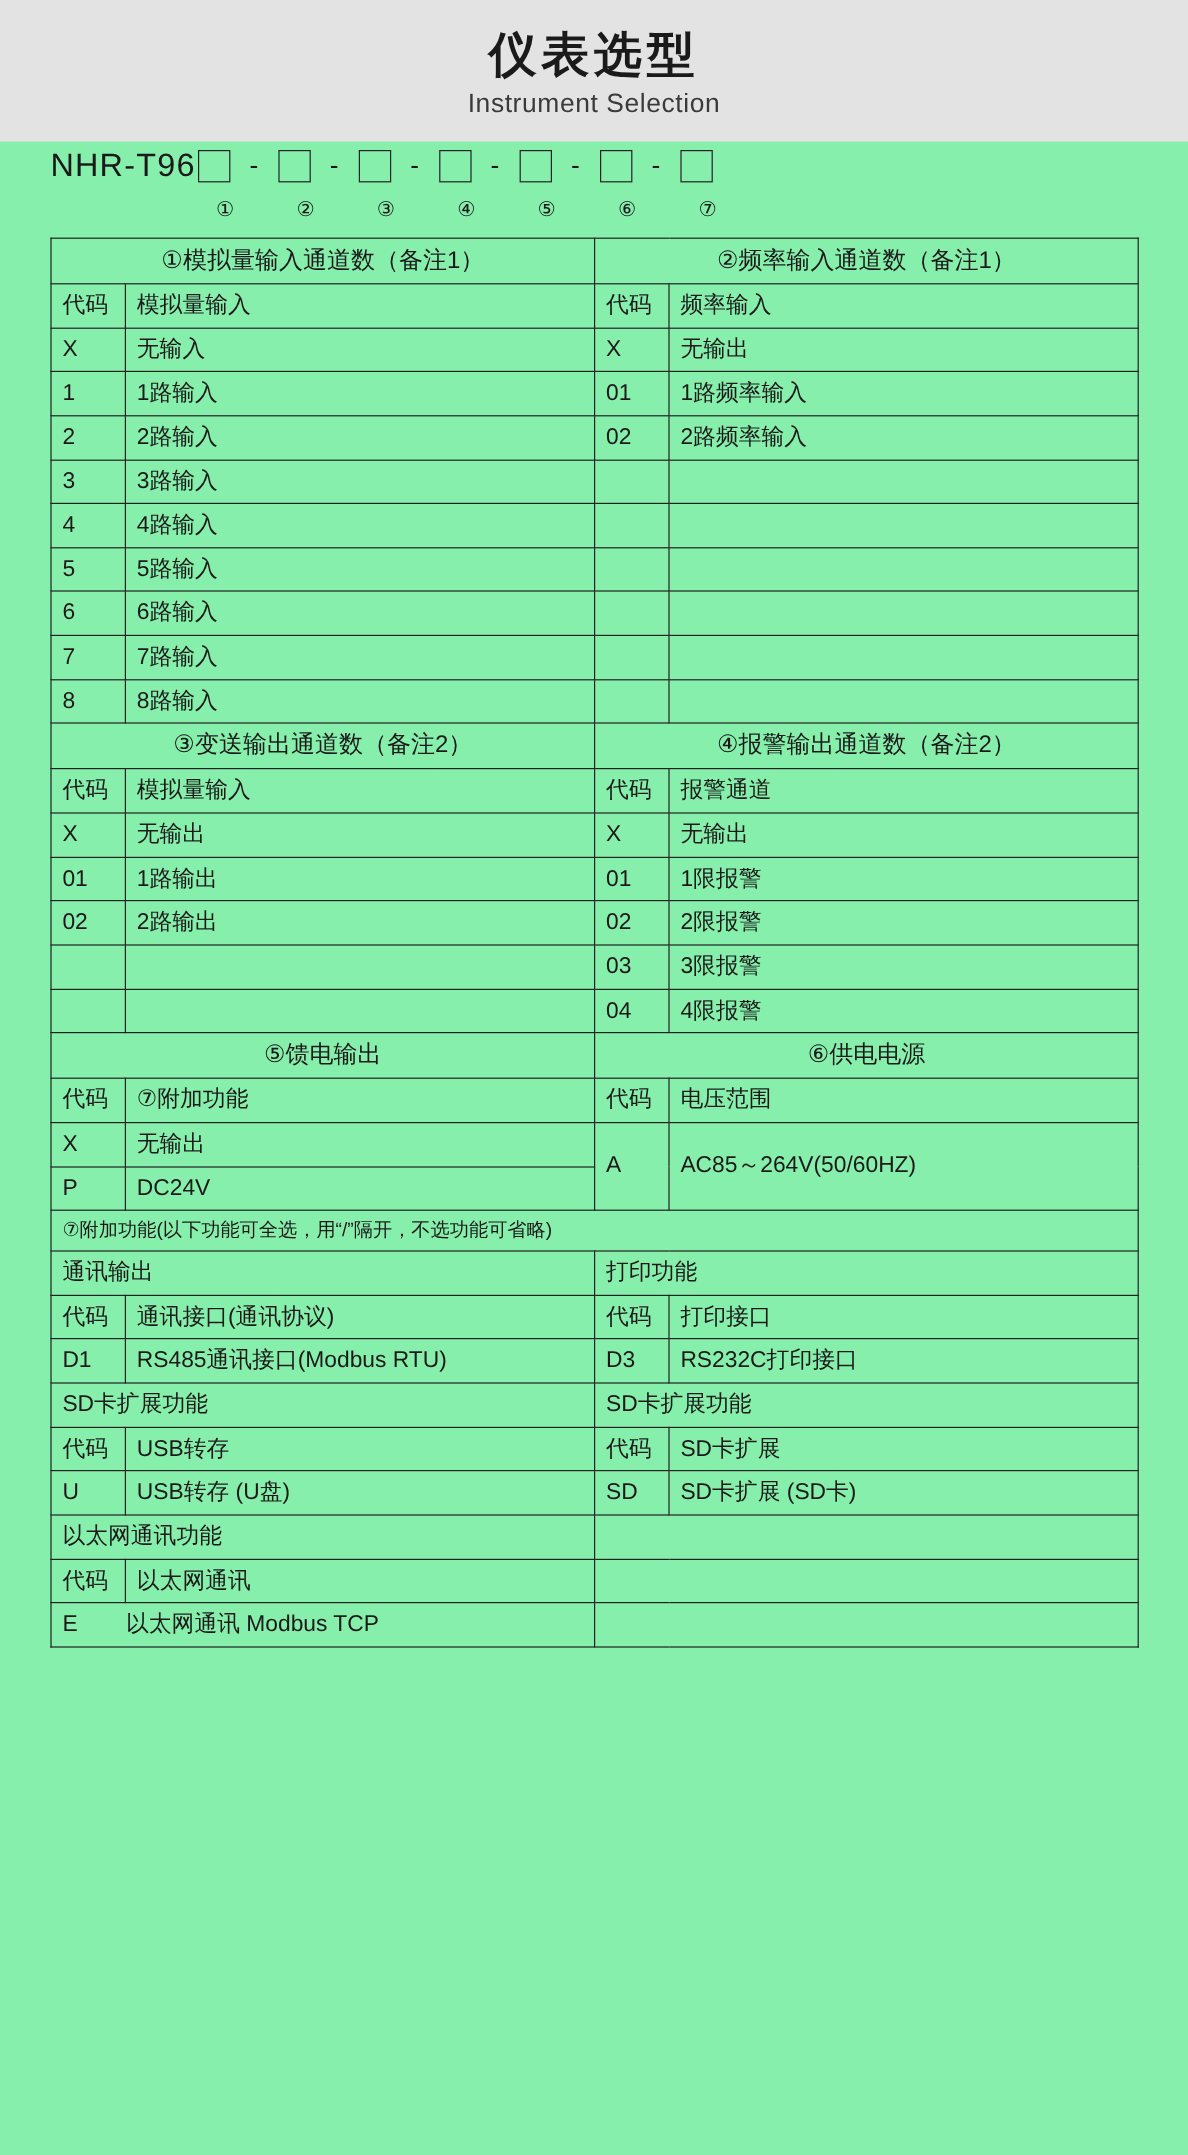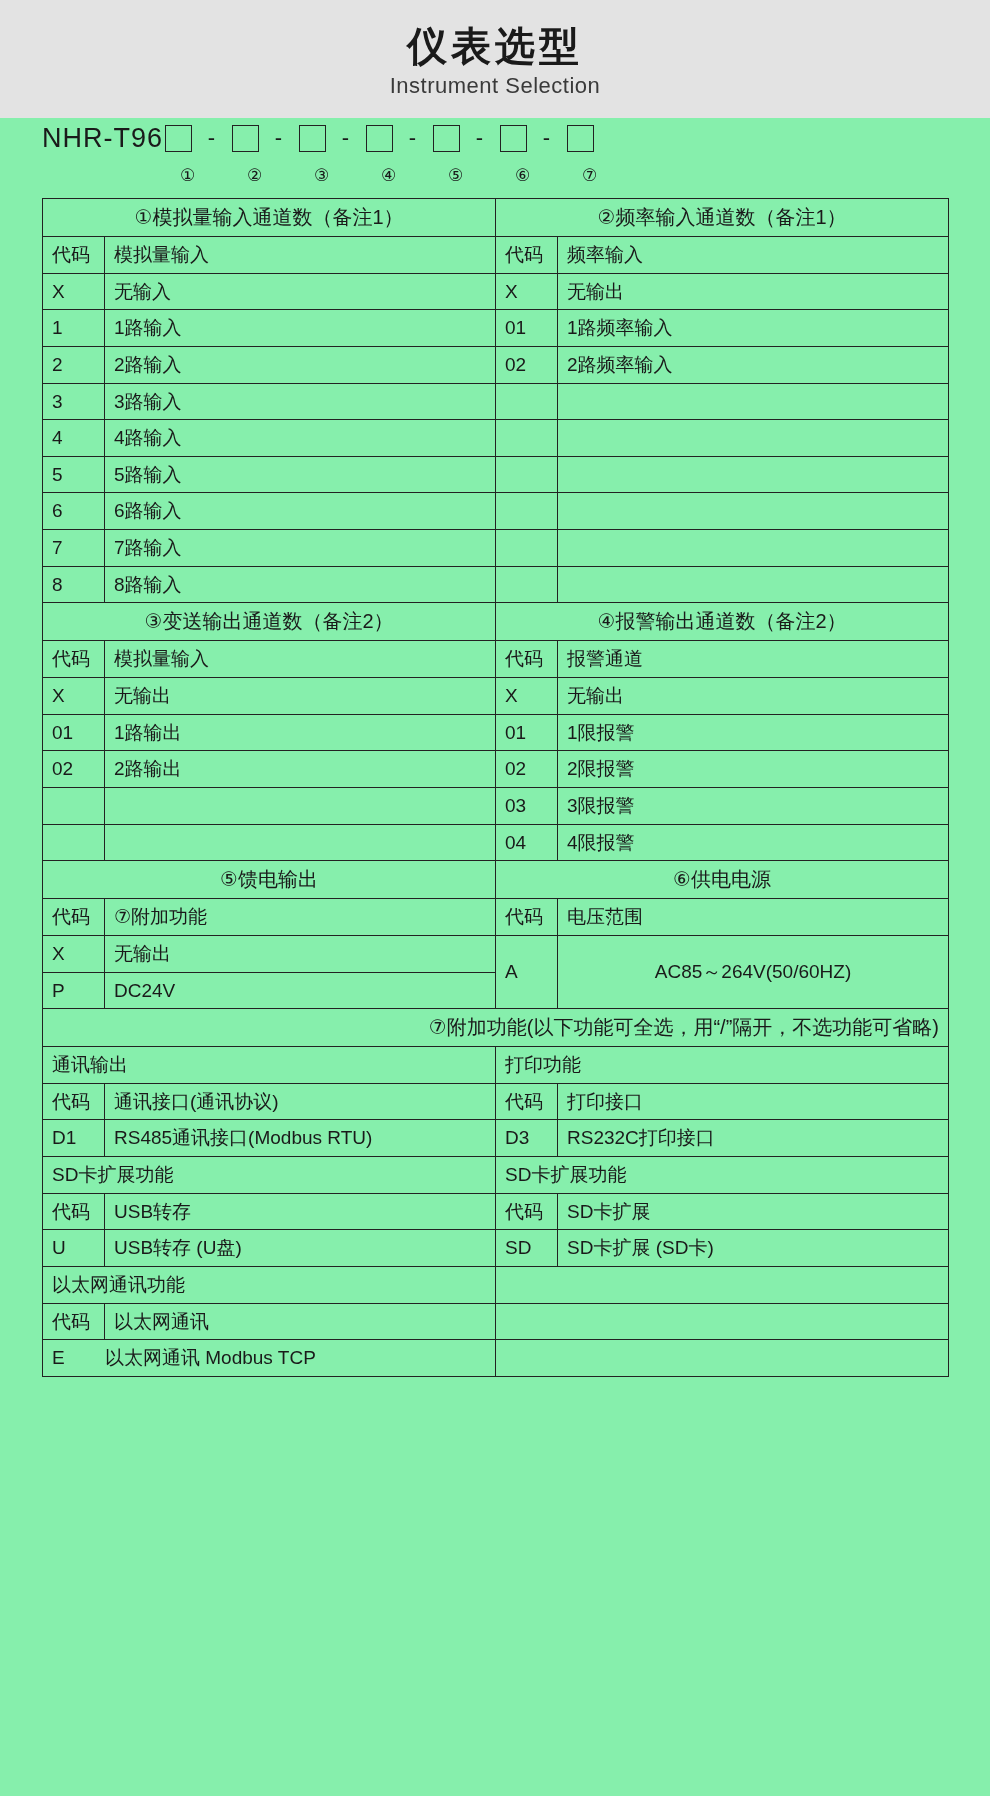--- a/index.html
+++ b/index.html
@@ -113,26 +113,25 @@
     height: 44px;
     text-align: center;
   }
   td.colhead {
     font-size: 19px;
   }
   td.nb-top { border-top: none; }
   td.nb-bottom { border-bottom: none; }
   td.nb-right { border-right: none; }
   .sec7-head {
-    font-size: 20px;
+    font-size: 16px;
     padding: 8px 9px;
-    text-align: right;
   }
   .bottom-pad { height: 28px; }
-  .cell-nowrap { white-space: nowrap; text-align: center; }
+  .cell-nowrap { white-space: nowrap; }
 </style>
 </head>
 <body>
 
 <div class="page">
 
   <div class="header">
     <div class="header-title-cn">仪表选型</div>
     <div class="header-title-en">Instrument Selection</div>
   </div>

